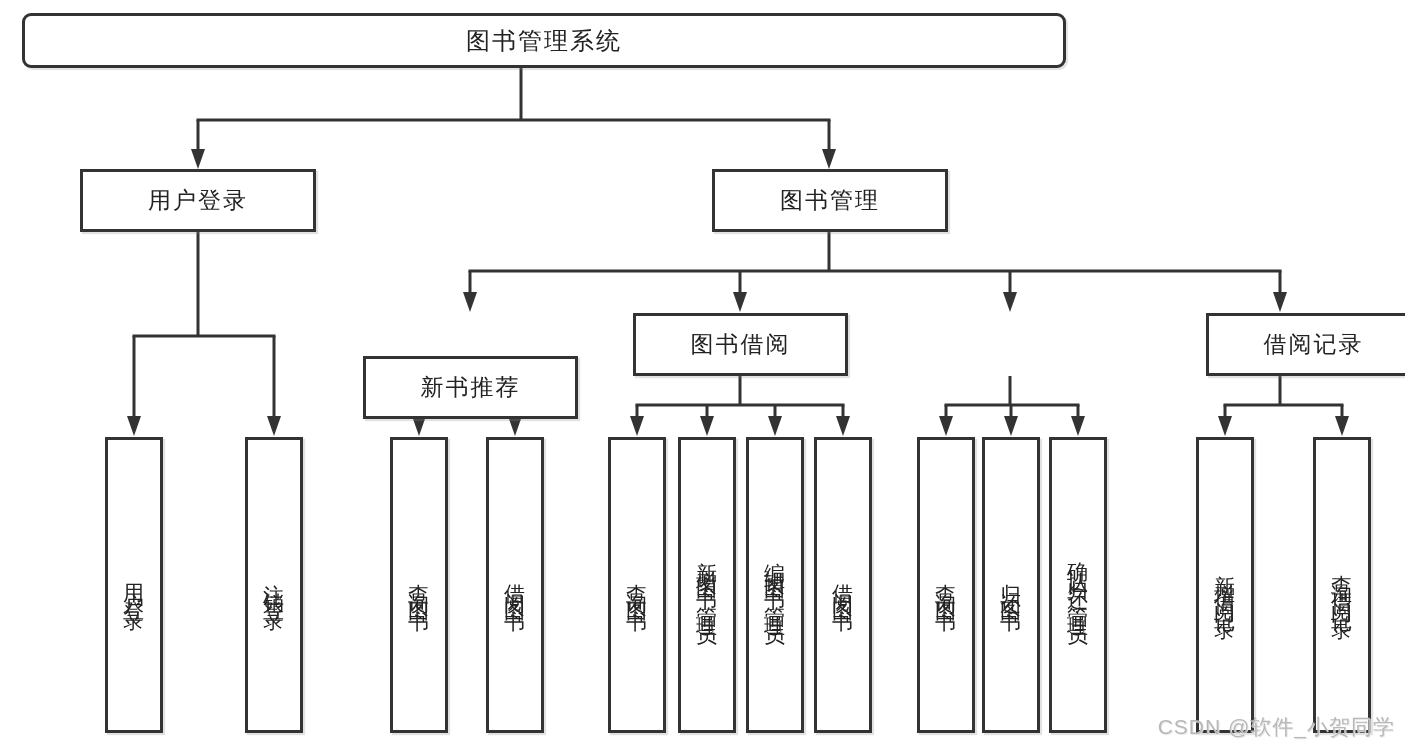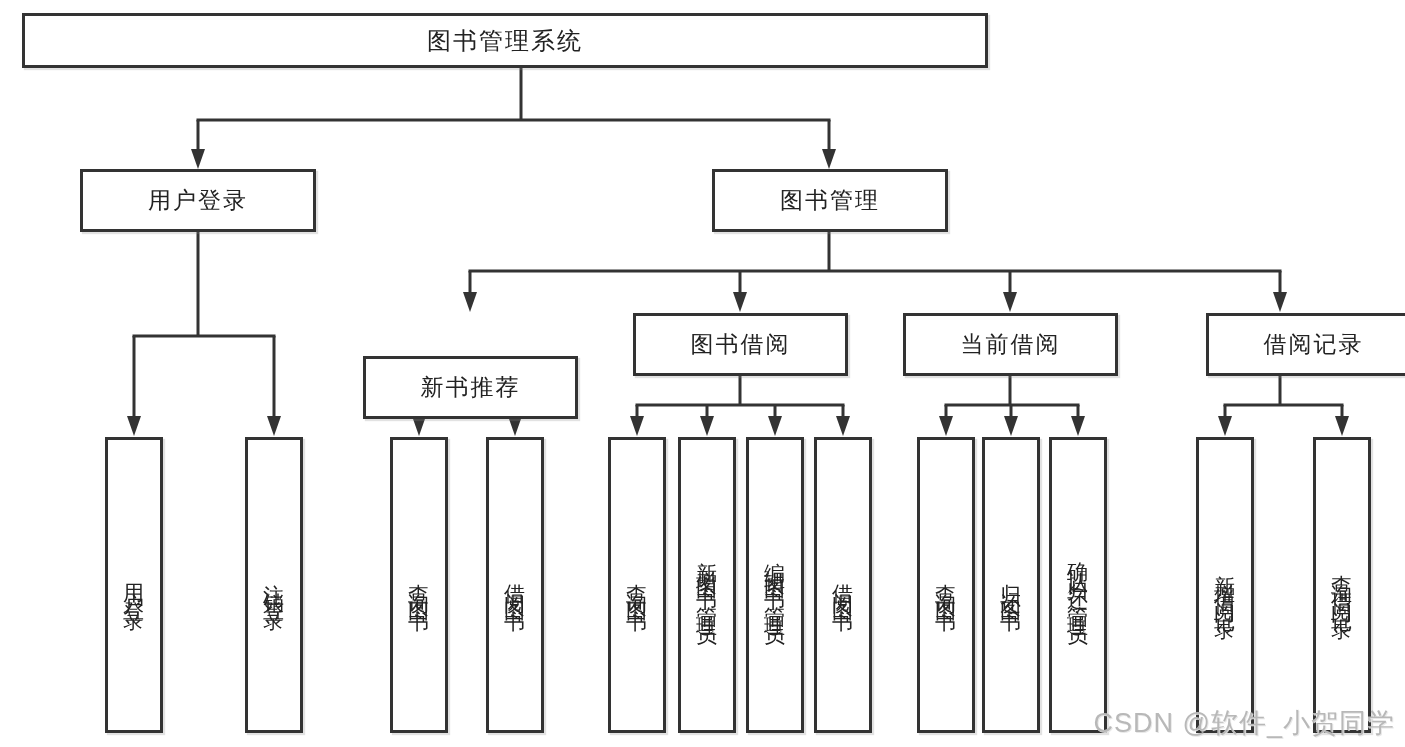--- a/index.html
+++ b/index.html
@@ -29,21 +29,21 @@
     text-orientation:mixed;
     font-size:21px;
     letter-spacing:9px;
     line-height:1;
     white-space:nowrap;
   }
   .watermark{
     position:absolute;
     right:10px;
     bottom:6px;
-    font-size:27px;
+    font-size:21px;
     color:#b8b8b8;
     letter-spacing:1px;
     text-shadow:1px 1px 0 rgba(230,230,230,0.9);
     white-space:nowrap;
   }
 </style>
 </head>
 <body>
 
 <div id="stage">
@@ -119,39 +119,36 @@
         <line x1="1280" y1="376" x2="1280" y2="405"></line>
         <line x1="1223.5" y1="405" x2="1343.5" y2="405"></line>
         <line x1="1225" y1="405" x2="1225" y2="417"></line>
         <polygon points="1225,436 1218,416 1232,416" stroke="none"></polygon>
         <line x1="1342" y1="405" x2="1342" y2="417"></line>
         <polygon points="1342,436 1335,416 1349,416" stroke="none"></polygon>
       </g>
     </g>
   </svg>
 
-  <div class="node hbox rootbox" style="left:22px;top:13px;width:966px;height:55px;">
+  <div class="node hbox rootbox" style="left:22px;top:13px;width:1044px;height:55px;border-radius:9px;">
     <span>图书管理系统</span>
   </div>
 
   <div class="node hbox" style="left:80px;top:169px;width:236px;height:63px;">
     <span>用户登录</span>
   </div>
   <div class="node hbox" style="left:712px;top:169px;width:236px;height:63px;text-align:center;">
     <span>图书管理</span>
   </div>
 
   <div class="node hbox" style="left:363px;top:323px;width:215px;height:63px;margin-top:33px;">
     <span>新书推荐</span>
   </div>
   <div class="node hbox" style="left:633px;top:313px;width:215px;height:63px;">
     <span>图书借阅</span>
-  </div>
-  <div class="node hbox" style="left:903px;top:313px;width:215px;height:63px;">
-    <span>当前借阅</span>
   </div>
   <div class="node hbox" style="left:1206px;top:313px;width:215px;height:63px;">
     <span>借阅记录</span>
   </div>
 
   <div class="node vbox" style="left:105px;top:437px;width:58px;height:296px;">
     <span>用户登录</span>
   </div>
   <div class="node vbox" style="left:245px;top:437px;width:58px;height:296px;">
     <span>注销登录</span>

